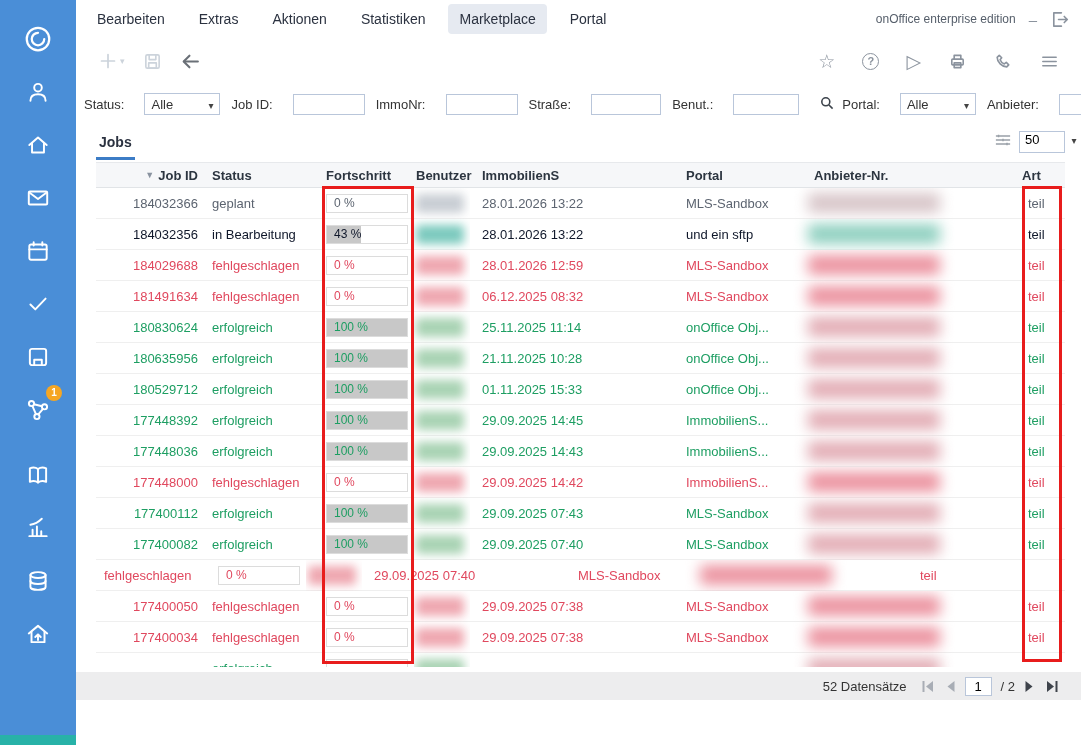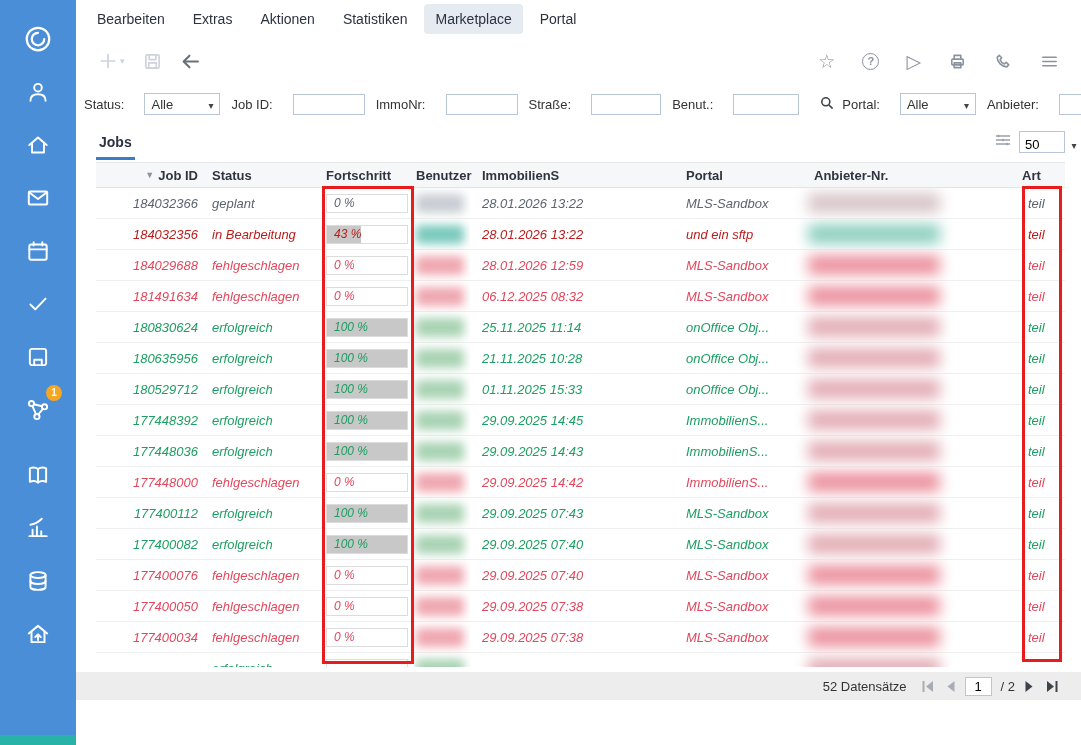--- a/index.html
+++ b/index.html
@@ -55,49 +55,49 @@
   .selectbox .chev::after { content:"▾"; font-size:10px; color:#444; }
   .searchmag svg { stroke:#3c434b; fill:none; stroke-width:2; }
 
   
   .tabsrow { height:36px; display:flex; align-items:flex-end; padding:0 16px 0 20px; }
   .tab { font-size:14px; font-weight:bold; color:#2b3240; padding:0 3px 7px;
          border-bottom:3px solid #3c7cc6; cursor:pointer; }
   .tabs-right { margin-left:auto; display:flex; align-items:center; gap:8px; padding-bottom:7px; }
   .listicon svg { stroke:#99a0a8; fill:none; stroke-width:1.6; }
   .pagesize { height:22px; width:46px; border:1px solid #b9c6da; display:flex;
-              align-items:flex-end; justify-content:space-between; padding:0 5px;
+              align-items:flex-start; justify-content:space-between; padding:0 5px;
               font-size:13px; cursor:pointer; background:#fff;gap:32px; }
   .pagesize .chev::after { content:"▾"; font-size:10px; color:#444; }
 
   
   .tablewrap { margin:2px 16px 0 20px; width:969px; }
   .thead { display:flex; align-items:center; height:26px; background:#f6f7f9;
            border-top:1px solid #e7e9ec; border-bottom:1px solid #e1e4e7; }
   .th { font-size:13px; font-weight:bold; color:#2c3540; padding:0 8px; white-space:nowrap; cursor:pointer; }
   .sort { color:#8a93a0; font-size:9px; margin-right:4px; }
   .tbody { height:479px; overflow:hidden; }
-  .tr { display:flex; height:31px; border-bottom:1px solid #efefef; background:#fff;font-style:italic; }
+  .tr { display:flex; height:31px; border-bottom:1px solid #efefef; background:#fff; }
   .td { font-size:13px; padding:0 8px; line-height:31px; height:31px;
         white-space:nowrap; overflow:hidden; }
 
   .c0 { width:108px; text-align:right; padding-right:6px; }
   .c1 { width:114px; }
   .c2 { width:96px; }
   .c3 { width:56px; padding:0 2px; }
   .c4 { width:208px; padding-left:12px; }
   .c5 { width:104px; }
   .c6 { width:228px; }
   .c7 { width:55px; padding-left:18px; }
   .thead .c0 { display:flex; align-items:center; justify-content:flex-end; }
   .thead .c6 { padding-left:32px; }
   .thead .c7 { padding-left:12px; }
 
   .state-planned { color:#5c6470; }
-  .state-running { color:#b91c1c; }
+  .state-running { color:#0f172a; }
   .state-failed  { color:#e0485e; }
   .state-success { color:#1d9e62;justify-content:flex-end; }
 
   .pbar { position:relative; width:82px; height:19px; margin-top:6px;
           border:1px solid #dcdcdc; background:#fff; }
   .pfill { position:absolute; left:0; top:0; bottom:0; background:#c8c8c8; }
   .plabel { position:absolute; left:7px; top:0; line-height:17px; font-size:12px; }
 
   .blob { border-radius:3px; }
   .benutzer-blob { width:48px; height:19px; margin-top:6px; filter:blur(5px); }
@@ -202,28 +202,38 @@
         <path d="M6 10v9.5h12V10"></path>
         <path d="M12 17.5v-5M9.5 14.8l2.5-2.5 2.5 2.5"></path>
       </svg>
   </div>
 </aside>
 <div class="bottombar"></div>
 
 <div class="main">
 
   <div class="menubar">
-    <div style="display:flex;align-items:center;gap:6px;">
+    <div style="display:flex;align-items:center;gap:12px;">
         <div class="menu-item">Bearbeiten</div>
         <div class="menu-item">Extras</div>
         <div class="menu-item">Aktionen</div>
         <div class="menu-item">Statistiken</div>
         <div class="menu-item active">Marketplace</div>
         <div class="menu-item">Portal</div>
       </div>
+    <div class="mb-right">
+      <span class="brand">onOffice enterprise edition</span>
+      <span class="minus">–</span>
+      <span class="icon-btn">
+        <svg width="19" height="19" viewBox="0 0 20 20">
+            <path d="M12 3H4v14h8"></path>
+            <path d="M9 10h9M15 6.8L18.2 10 15 13.2"></path>
+          </svg>
+      </span>
+    </div>
   </div>
 
   <div class="toolbar">
     <div class="tb-left">
       <span class="icon-btn disabled">
         <svg width="20" height="20" viewBox="0 0 20 20">
             <path d="M10 3.5v13M3.5 10h13"></path>
           </svg>
         <span class="chev-sm">▾</span>
       </span>
@@ -563,21 +573,20 @@
             <div class="blob benutzer-blob"></div>
           </div>
           <div class="td c4">29.09.2025 07:40</div>
           <div class="td c5">MLS-Sandbox</div>
           <div class="td c6">
             <div class="blob anbieter-blob"></div>
           </div>
           <div class="td c7">teil</div>
         </div>
         <div class="tr state-failed">
-          <div class="td c0">177400076</div>
           <div class="td c1">fehlgeschlagen</div>
           <div class="td c2">
             <div class="pbar">
               <div class="pfill" style="width: 0%;"></div>
               <span class="plabel">0 %</span>
             </div>
           </div>
           <div class="td c3">
             <div class="blob benutzer-blob"></div>
           </div>

